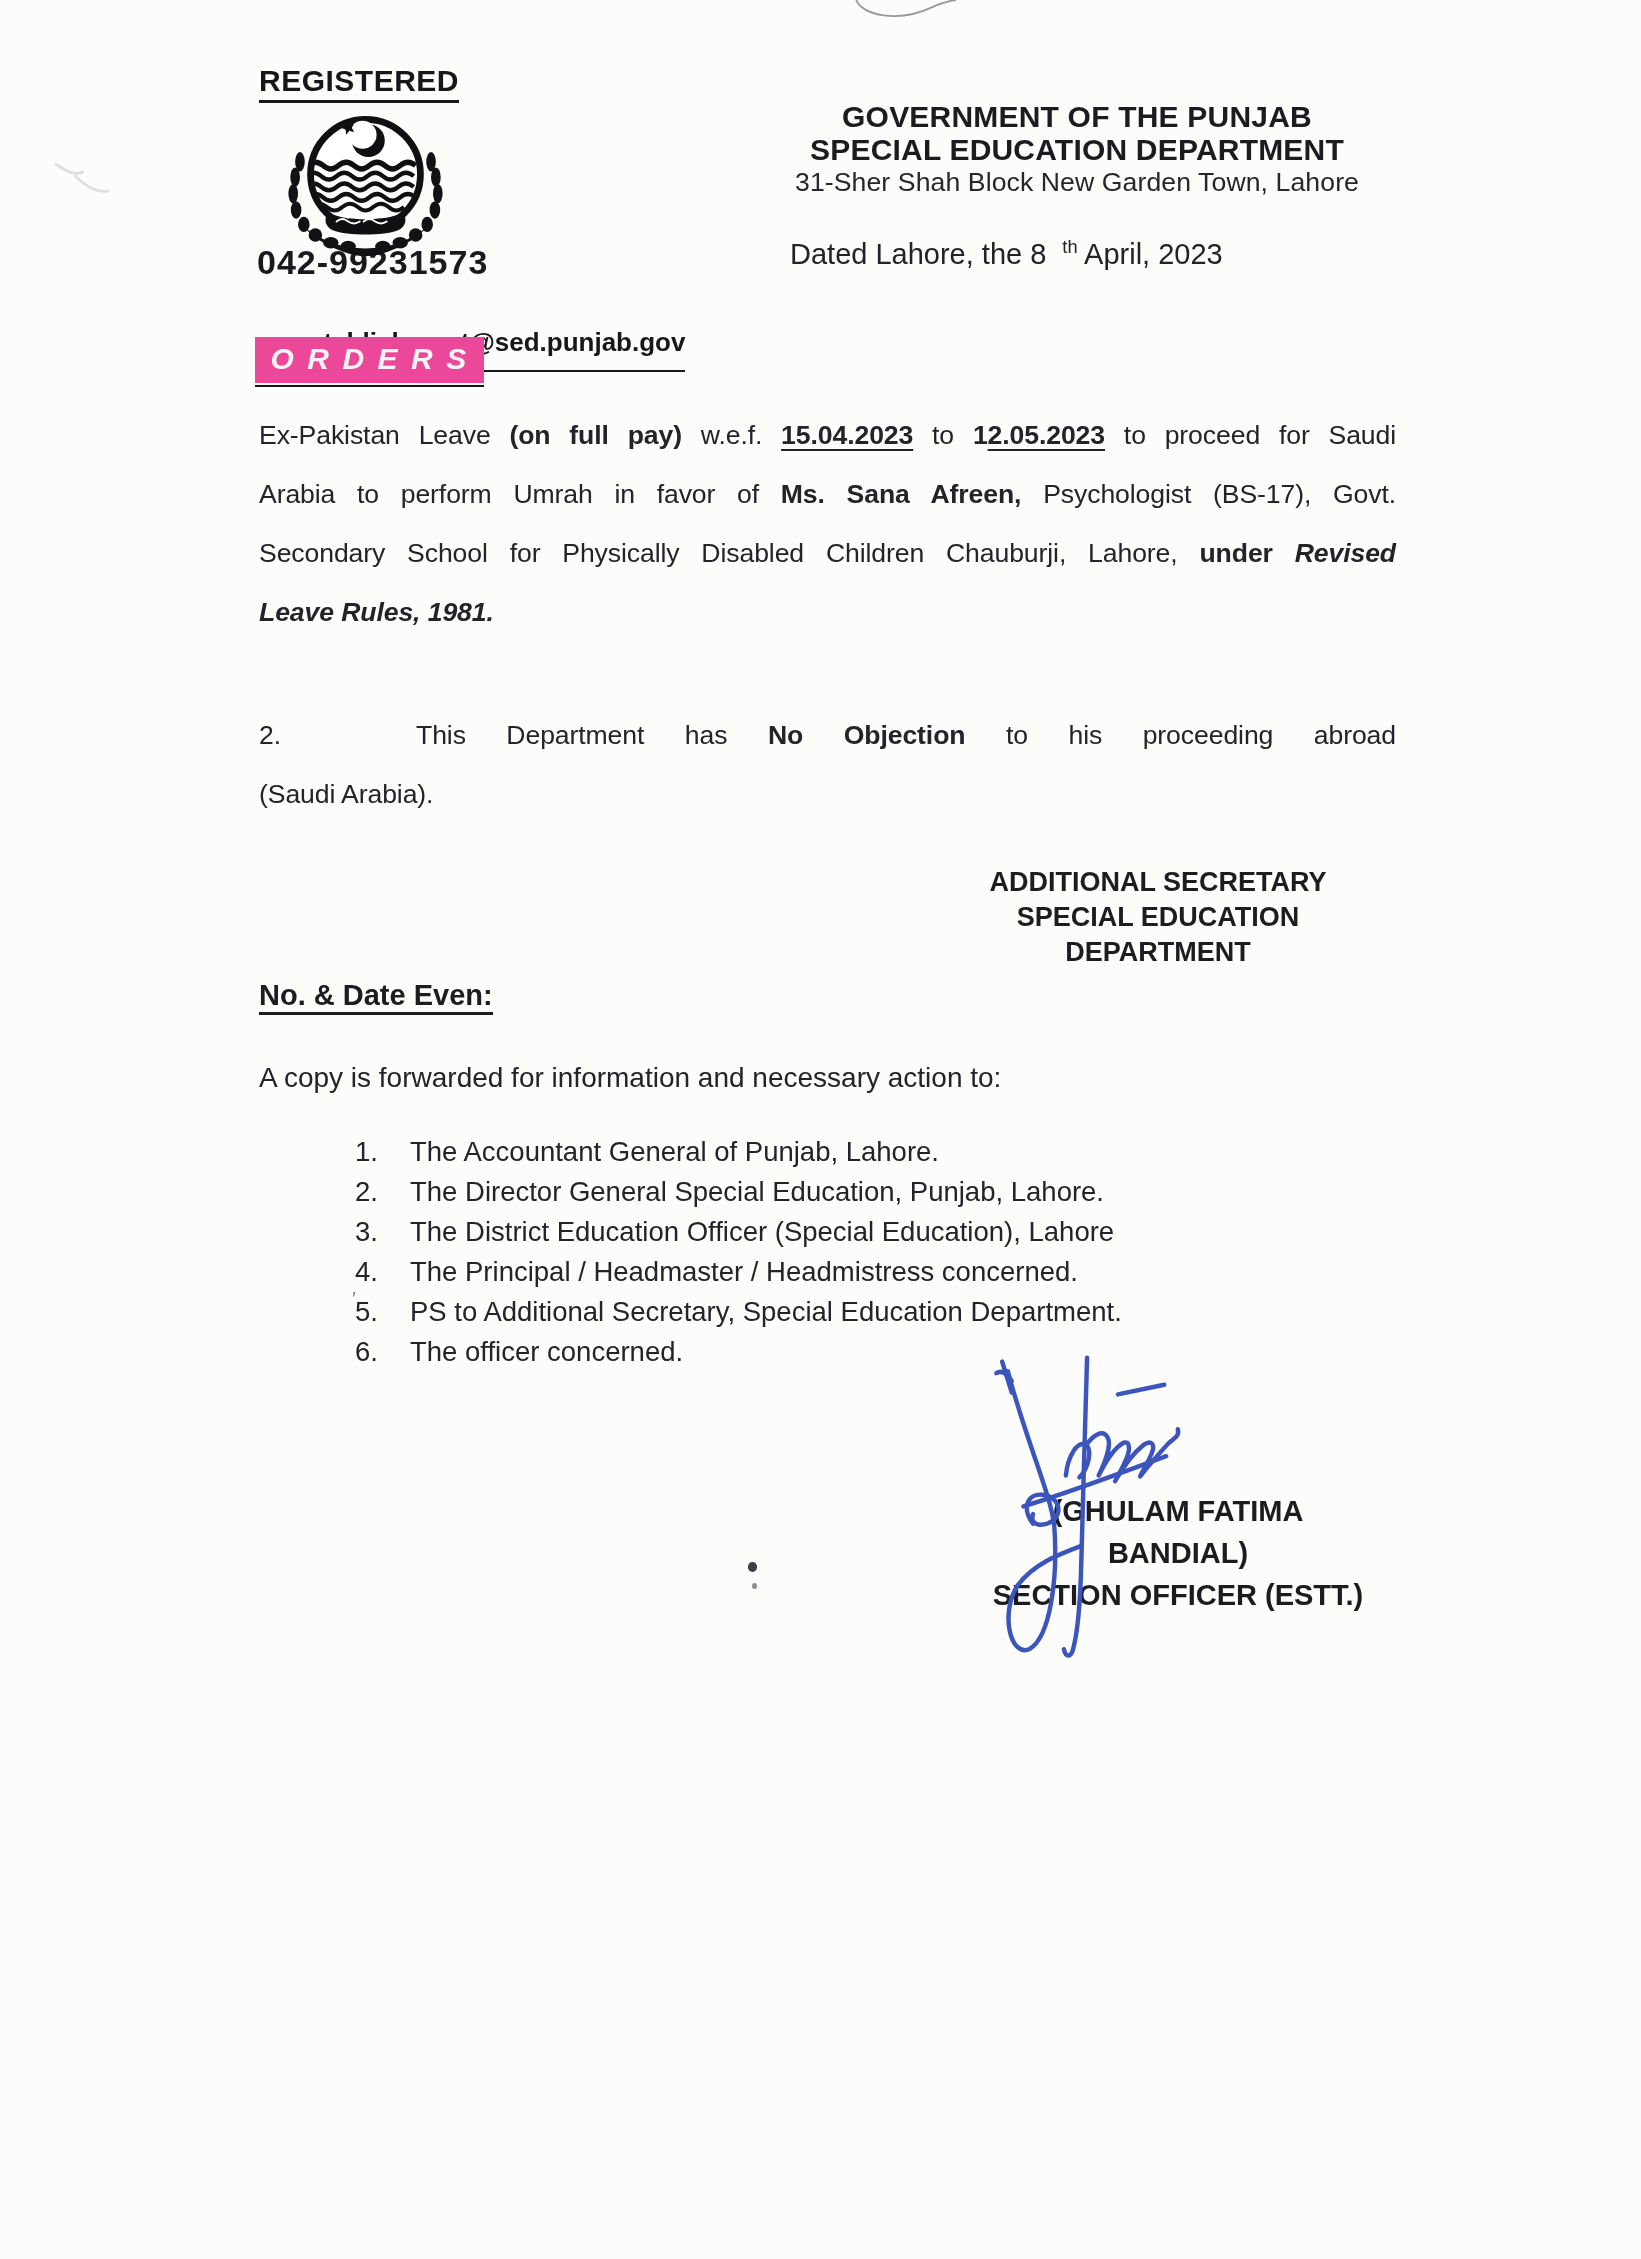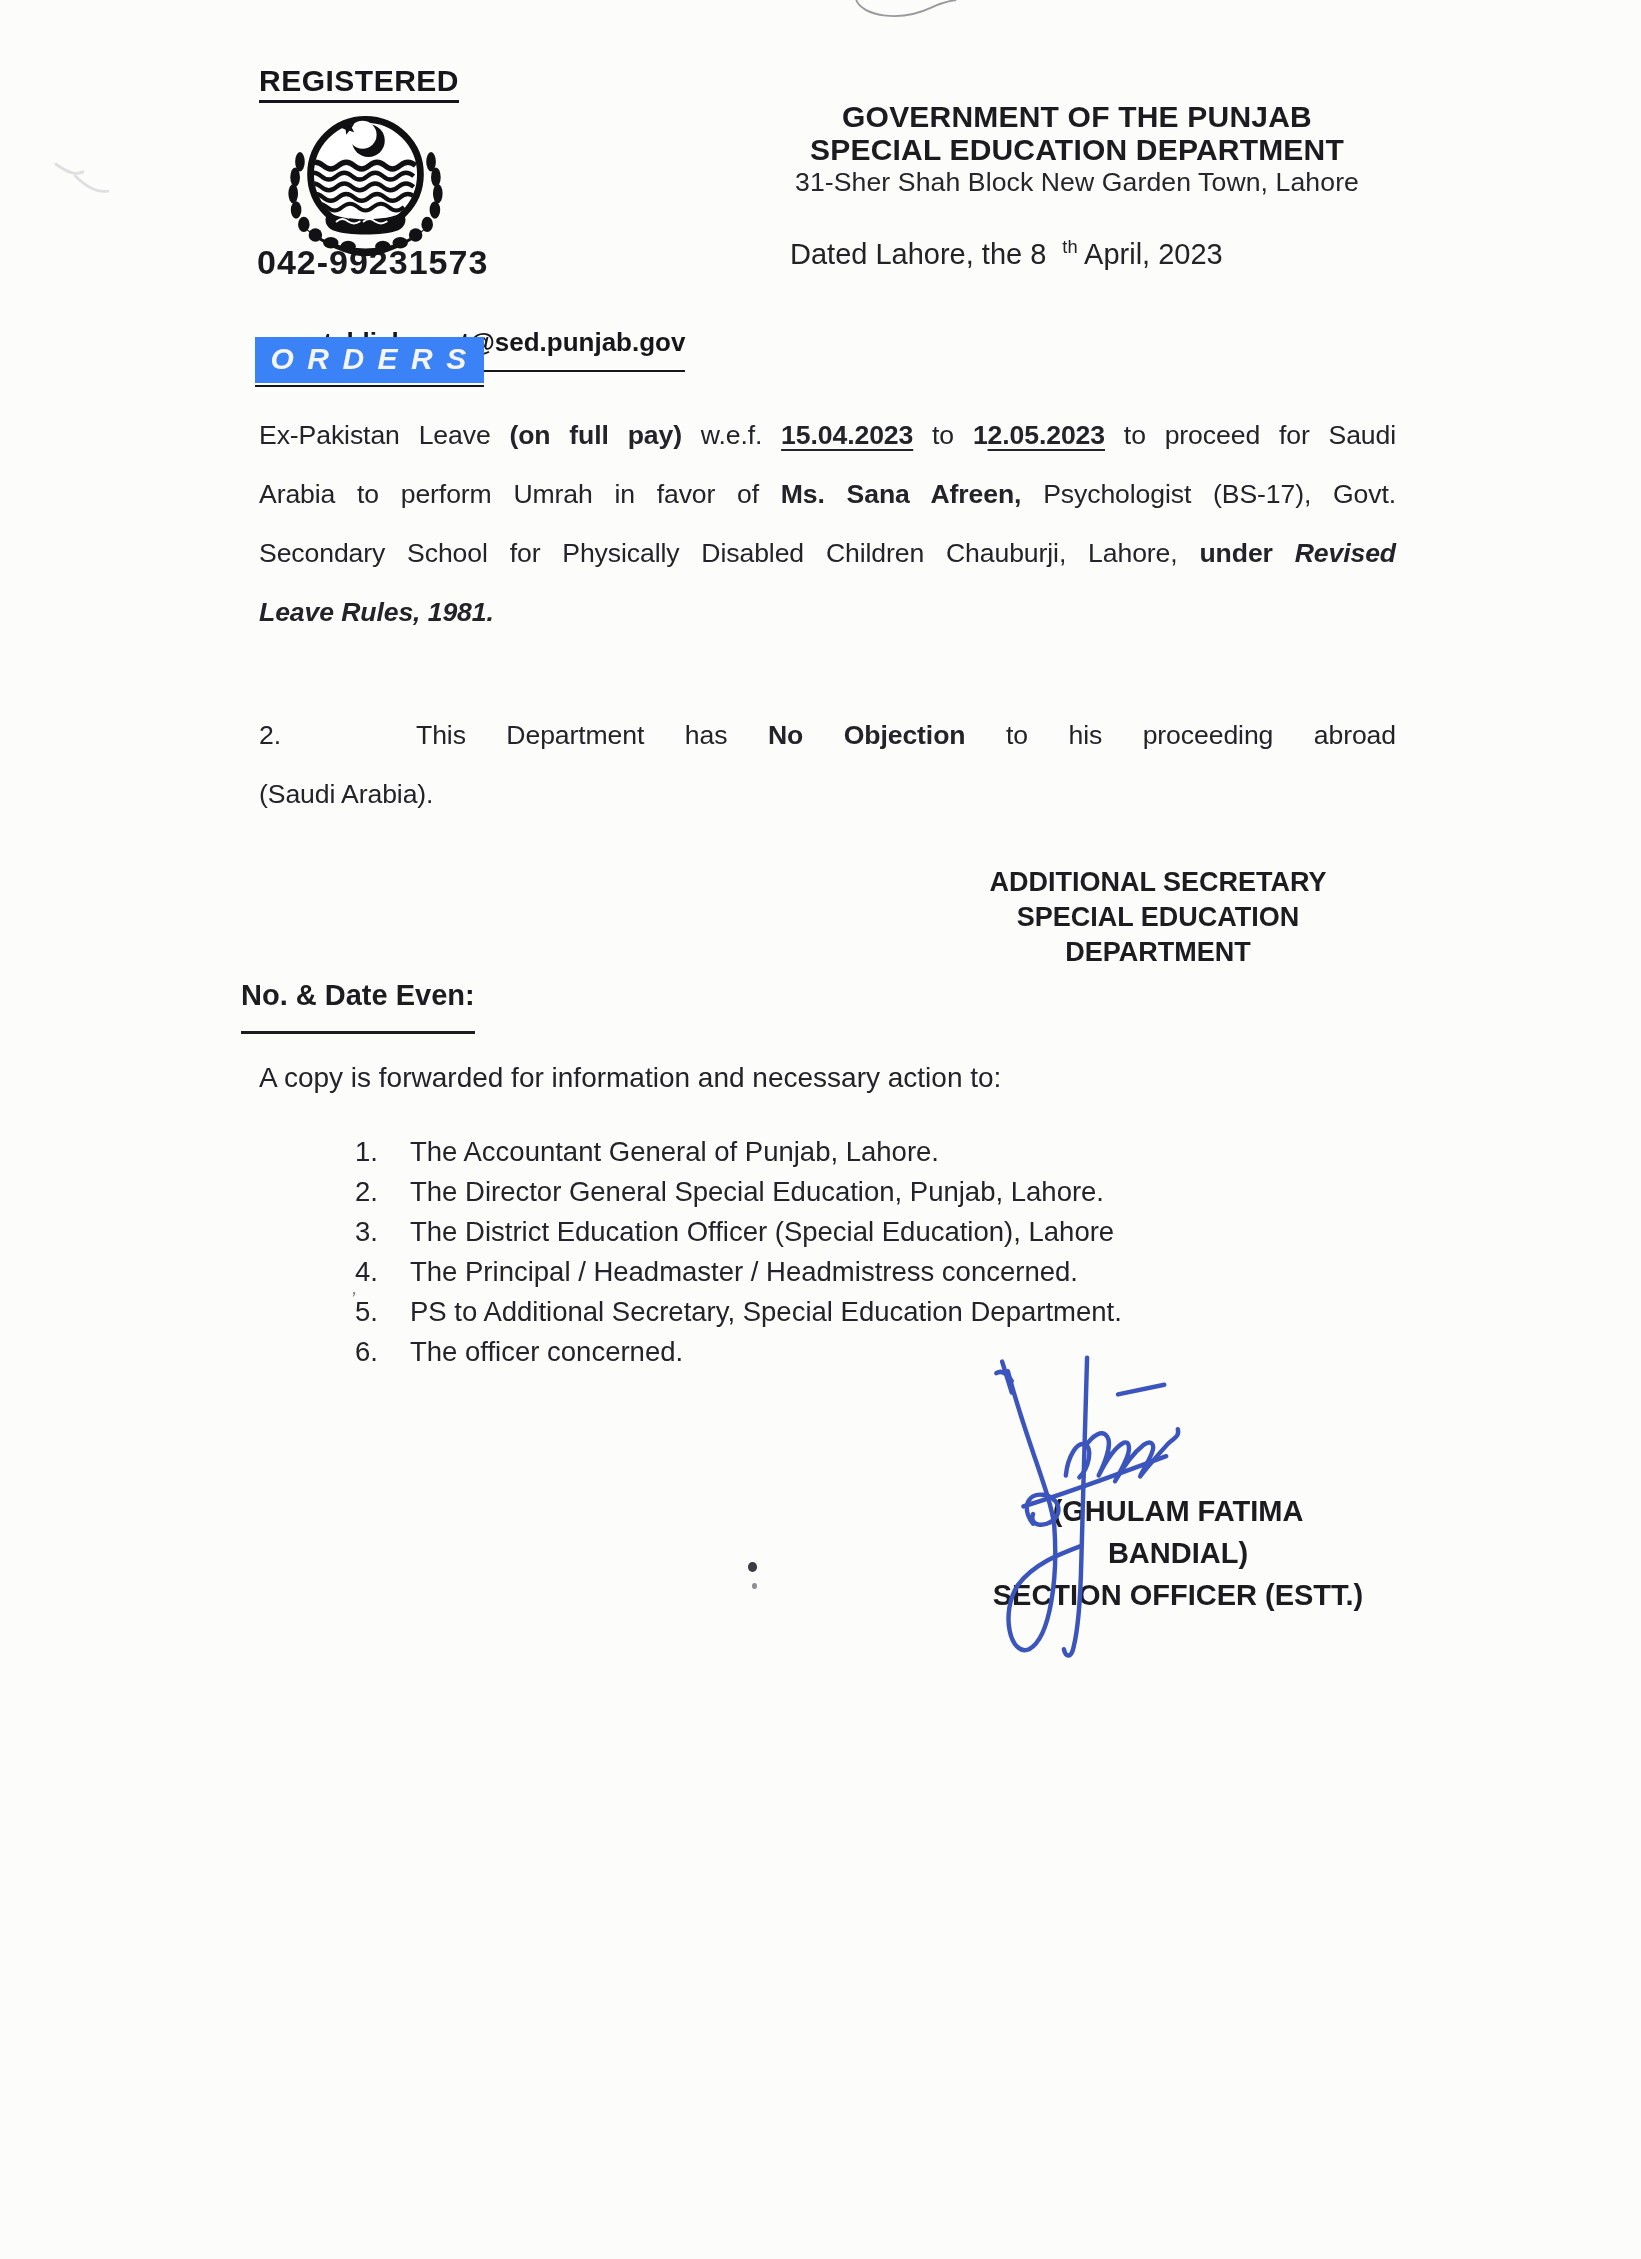--- a/index.html
+++ b/index.html
@@ -42,21 +42,21 @@
     left:790px;top:238px;font-size:29px;color:#222227;
   }
   .date-line sup{font-size:18.3px;line-height:0;margin-left:16px;}
 
   
   .orders-wrap{
     left:255px;top:337px;display:inline-block;
     border-bottom:2.9px solid #141418;padding-bottom:2.9px;
   }
   .orders-box{
-    background:#3b82f6;color:#f4f4f1;
+    background:#ec4899;color:#f4f4f1;
     font-size:30px;font-weight:bold;font-style:italic;
     letter-spacing:13.5px;padding:4.8px 3.9px 6.8px 15.4px;
   }
 
   
   .body-par{width:1137px;left:259px;font-size:26.6px;line-height:59px;color:#232329;letter-spacing:-0.1px;}
   .p1{top:406px;}
   .p2{top:706px;}
   .jline{text-align:justify;text-align-last:justify;}
   .jline.last{text-align:last left;text-align-last:left;}
@@ -66,22 +66,22 @@
   .tab{display:inline-block;width:135px;}
 
   
   .signatory{
     left:984px;top:865px;width:348px;text-align:center;
     font-size:27px;font-weight:bold;line-height:35px;color:#1c1c21;
   }
 
   
   .even-label{
-    left:241px;top:979px;font-size:29px;font-weight:bold;color:#1c1c21;
-    border-bottom:3.4px solid #1c1c21;padding-bottom:19px;display:inline-block;
+    left:259px;top:979px;font-size:29px;font-weight:bold;color:#1c1c21;
+    border-bottom:3.4px solid #1c1c21;padding-bottom:0;display:inline-block;
   }
   .fwd-intro{left:259px;top:1062px;font-size:28px;color:#232329;}
   .fwd-list{left:355px;top:1132px;font-size:27.5px;color:#232329;}
   .fwd-item{display:flex;line-height:40px;}
   .fwd-num{width:55px;flex:0 0 55px;}
 
   
   .sig-name{
     left:980px;top:1490px;width:396px;text-align:center;
     font-size:29px;font-weight:bold;line-height:42px;color:#1b1b20;

